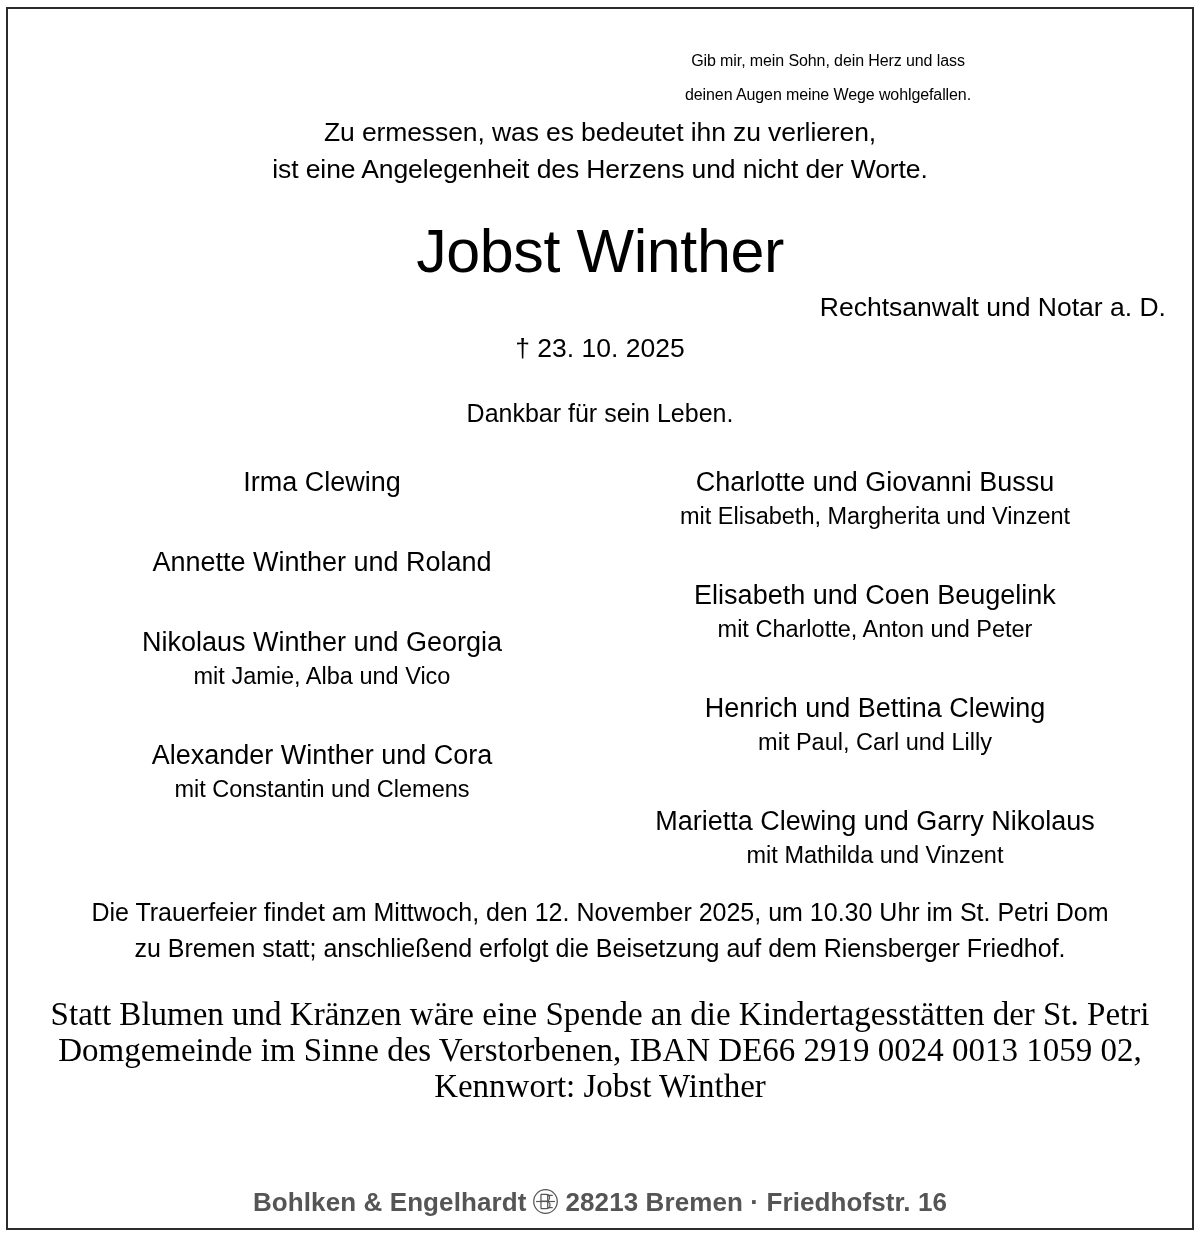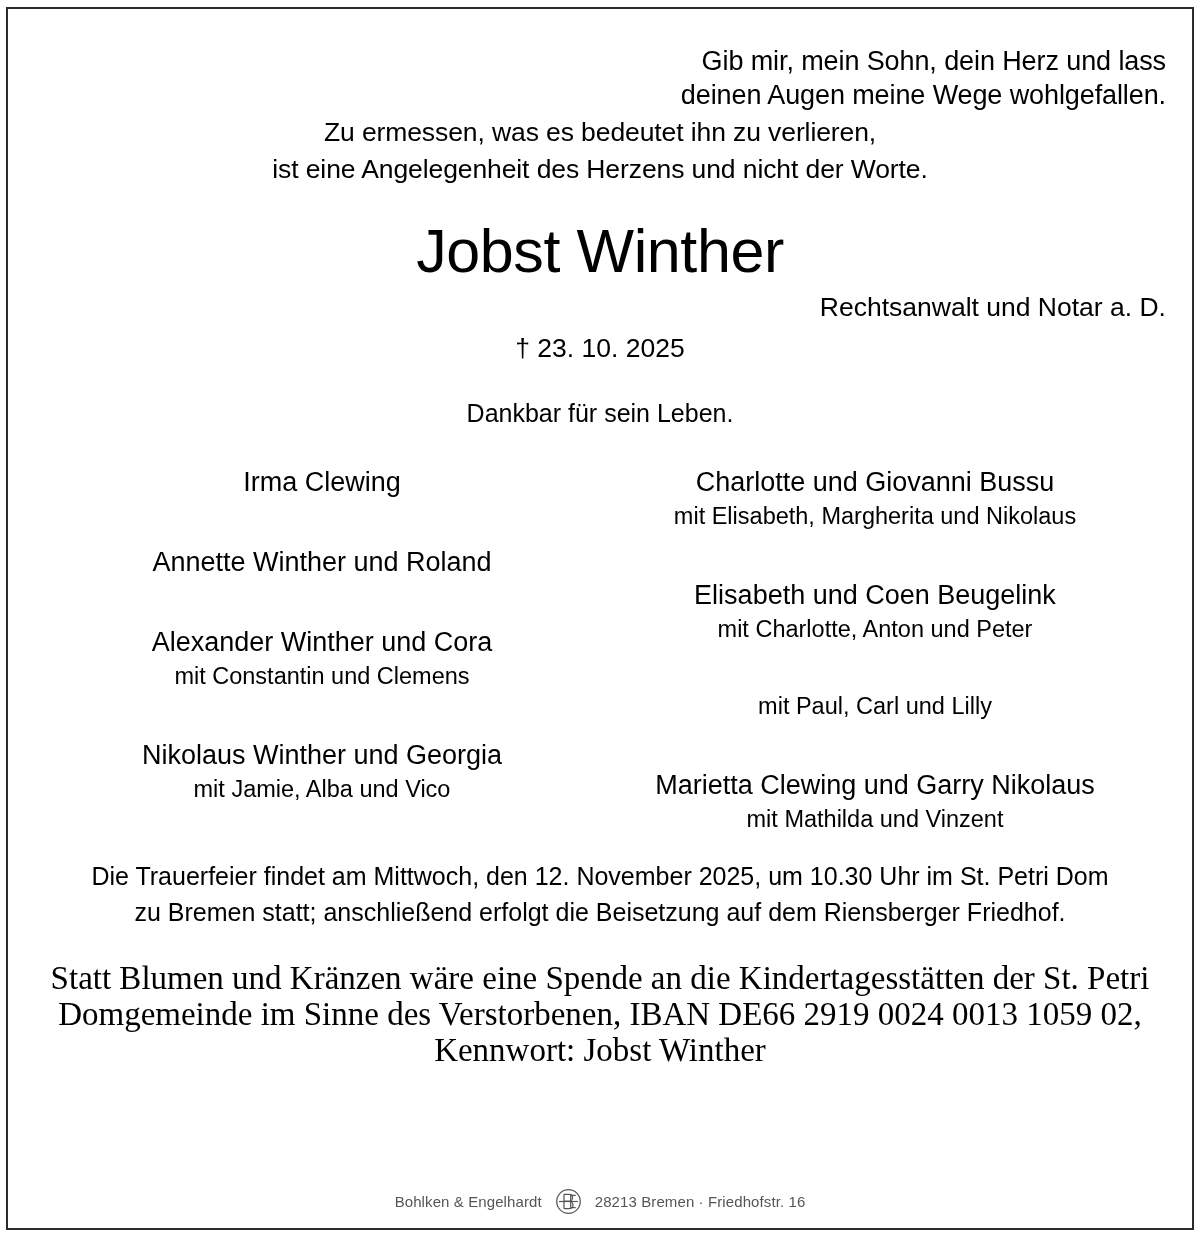--- a/index.html
+++ b/index.html
@@ -38,25 +38,24 @@
     padding: 0 34px;
   }
 
   
   .scripture {
     padding-top: 44px;
     text-align: center;
     margin-left: 456px;
   }
   .scripture .line {
-    font-size: 27px;
+    font-size: 16px;
     line-height: 34px;
     letter-spacing: -0.1px;
     white-space: nowrap;
-    text-align: right;
   }
   .scripture .ref {
     font-size: 17.5px;
     line-height: 26px;
     text-align: right;
     padding-right: 8px;
     margin-top: 2px;
   }
 
   
@@ -151,25 +150,26 @@
 
   
   .footer {
     position: absolute;
     left: 0;
     right: 0;
     bottom: 22px;
     display: flex;
     align-items: center;
     justify-content: center;
-    gap: 13px;
+    gap: 6px;
     color: #555555;
-    font-size: 15px;
+    font-size: 26px;
     line-height: 24px;
     letter-spacing: 0.1px;
+    font-weight: bold;
   }
   .footer .logo {
     display: inline-flex;
     width: 27px;
     height: 27px;
     flex: 0 0 27px;
   }
   .footer .logo svg { display: block; }
 </style>
 </head>
@@ -204,39 +204,40 @@
       <div class="fam-col left">
         <div class="fam-entry">
           <div class="primary">Irma Clewing</div>
           <div class="secondary empty"></div>
         </div>
         <div class="fam-entry">
           <div class="primary">Annette Winther und Roland</div>
           <div class="secondary empty"></div>
         </div>
         <div class="fam-entry">
+          <div class="primary">Nikolaus Winther und Georgia</div>
+          <div class="secondary">mit Jamie, Alba und Vico</div>
+        </div>
+        <div class="fam-entry">
           <div class="primary">Alexander Winther und Cora</div>
           <div class="secondary">mit Constantin und Clemens</div>
         </div>
-        <div class="fam-entry">
-          <div class="primary">Nikolaus Winther und Georgia</div>
-          <div class="secondary">mit Jamie, Alba und Vico</div>
-        </div>
       </div>
 
       <div class="fam-col right">
         <div class="fam-entry">
           <div class="primary">Charlotte und Giovanni Bussu</div>
-          <div class="secondary">mit Elisabeth, Margherita und Nikolaus</div>
+          <div class="secondary">mit Elisabeth, Margherita und Vinzent</div>
         </div>
         <div class="fam-entry">
           <div class="primary">Elisabeth und Coen Beugelink</div>
           <div class="secondary">mit Charlotte, Anton und Peter</div>
         </div>
         <div class="fam-entry">
+          <div class="primary">Henrich und Bettina Clewing</div>
           <div class="secondary">mit Paul, Carl und Lilly</div>
         </div>
         <div class="fam-entry">
           <div class="primary">Marietta Clewing und Garry Nikolaus</div>
           <div class="secondary">mit Mathilda und Vinzent</div>
         </div>
       </div>
     </div>
 
     <div class="service">

